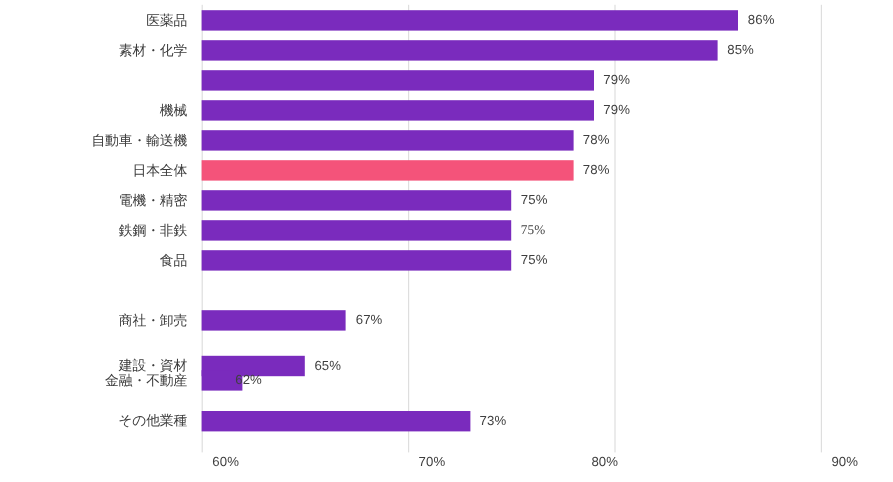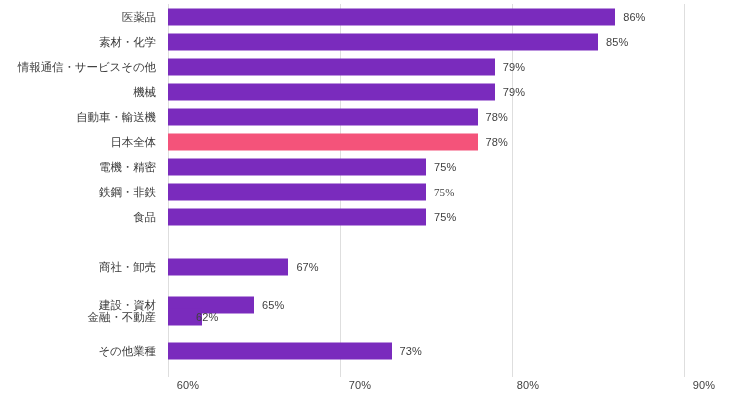--- a/index.html
+++ b/index.html
@@ -148,21 +148,20 @@
         <div class="bar-value" style="left: 623.2px;">86%</div>
       </div>
       <div class="row" style="top: 29px;">
         <div class="row-label">素材・化学</div>
         <div class="bar-wrap" style="width: 430px;">
           <div class="bar purple" style="width: 430px;"></div>
         </div>
         <div class="bar-value" style="left: 606px;">85%</div>
       </div>
       <div class="row" style="top: 54px;">
-        <div class="row-label">情報通信・サービスその他</div>
         <div class="bar-wrap" style="width: 326.8px;">
           <div class="bar purple" style="width: 326.8px;"></div>
         </div>
         <div class="bar-value" style="left: 502.8px;">79%</div>
       </div>
       <div class="row" style="top: 79px;">
         <div class="row-label">機械</div>
         <div class="bar-wrap" style="width: 326.8px;">
           <div class="bar purple" style="width: 326.8px;"></div>
         </div>
@@ -229,17 +228,17 @@
         <div class="bar-wrap" style="width: 223.6px;">
           <div class="bar purple" style="width: 223.6px;"></div>
         </div>
         <div class="bar-value" style="left: 399.6px;">73%</div>
       </div>
     </div>
 
   <div class="axis-labels">
       <div class="axis-tick-label" style="left: 168px;">60%</div>
       <div class="axis-tick-label" style="left: 340px;">70%</div>
-      <div class="axis-tick-label" style="left: 508px;">80%</div>
+      <div class="axis-tick-label" style="left: 484px;">80%</div>
       <div class="axis-tick-label" style="left: 684px;">90%</div>
     </div>
 
 </div>
 
 </body></html>

